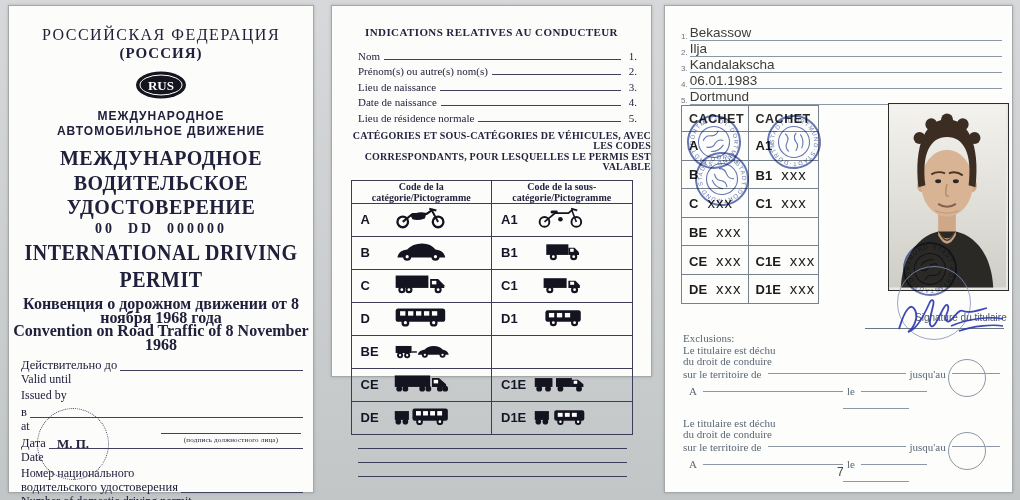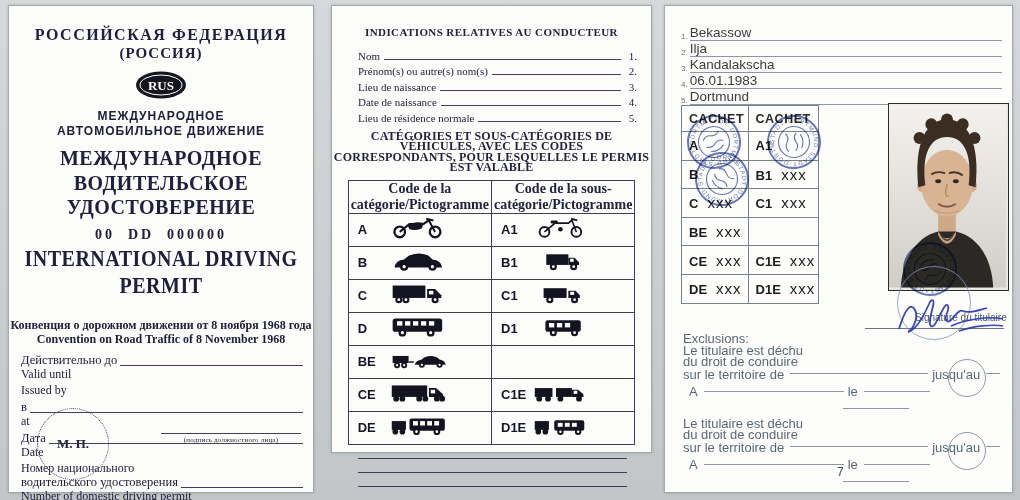--- a/index.html
+++ b/index.html
@@ -4,55 +4,55 @@
 <style>
   html,body{margin:0;padding:0;}
   body{
     width:1020px;height:500px;position:relative;overflow:hidden;
     background:linear-gradient(#d6d8d9,#c3c6c7);
     font-family:"Liberation Serif", serif;
   }
   .page{position:absolute;background:#fcfcfa;border:1px solid #a3a8ab;box-sizing:border-box;
         box-shadow:0 0 3px rgba(0,0,0,.18);}
   .page-left{left:8px;top:5px;width:306px;height:488px;}
-  .page-mid{left:331px;top:5px;width:321px;height:448px;}
+  .page-mid{left:331px;top:5px;width:321px;height:372px;}
   .page-right{left:664px;top:5px;width:349px;height:488px;background:#fdfdfc;}
 
   
   .lp{color:#20203c;text-align:center;}
-  .lp .country{margin-top:20px;font-size:16px;font-weight:bold;letter-spacing:1.5px;}
+  .lp .country{margin-top:20px;font-size:16px;font-weight:normal;letter-spacing:1.5px;}
   .lp .country2{margin-top:1px;font-size:15px;font-weight:bold;letter-spacing:1px;}
   .lp .badge{margin:8px auto 0;display:block;}
   .lp .mvmt{margin-top:9px;font-family:"Liberation Sans",sans-serif;font-size:12px;font-weight:bold;letter-spacing:1px;line-height:15px;}
   .lp .bigtitle{margin-top:9px;font-size:20px;font-weight:bold;line-height:23px;transform:scaleY(1.08);letter-spacing:.5px;}
-  .lp .serial{margin-top:10px;font-size:14px;font-weight:bold;letter-spacing:3px;white-space:pre;}
+  .lp .serial{margin-top:4px;font-size:14px;font-weight:bold;letter-spacing:3px;white-space:pre;}
   .lp .entitle{margin-top:6px;font-size:20px;font-weight:bold;transform:scaleY(1.15);letter-spacing:.5px;}
-  .lp .conv{margin-top:24px;font-size:12px;font-weight:bold;line-height:13.5px;}
+  .lp .conv{margin-top:8px;font-size:16px;font-weight:bold;line-height:13.5px;}
   .lp .fields{margin:7px 10px 0 12px;text-align:left;font-size:12.5px;}
   .lfrow{display:flex;align-items:flex-end;height:15px;}
   .lfline{flex:1;border-bottom:1px solid #41415f;margin-left:3px;margin-bottom:2px;}
   .lfsub{font-size:12px;height:13px;line-height:13px;}
   .lfgap{height:3px;}
   .mp-circle{position:absolute;left:28px;bottom:12px;width:70px;height:70px;border:1.6px dotted #3c3c5e;
              border-radius:50%;display:flex;align-items:center;justify-content:center;
              font-size:13px;font-weight:bold;color:#23233f;}
   .officer-sig{position:absolute;right:12px;bottom:48px;width:140px;text-align:center;}
   .officer-sig .sline{border-top:1px solid #41415f;}
   .officer-sig .scap{font-size:7px;color:#23233f;margin-top:2px;letter-spacing:.2px;}
 
   
   .mp{color:#23233f;}
   .mp .ftitle{margin-top:20px;text-align:center;font-size:11px;font-weight:bold;letter-spacing:.4px;}
   .mp .ffields{margin:8px 14px 0 26px;font-size:11px;}
   .mfrow{display:flex;align-items:flex-end;height:15.5px;}
   .mfline{flex:1;border-bottom:1px solid #41415f;margin:0 4px 2px 4px;}
   .mfnum{width:12px;text-align:right;}
-  .mp .cheading{margin-top:7px;text-align:center;font-size:12px;font-weight:bold;line-height:10.5px;letter-spacing:.2px;}
+  .mp .cheading{margin-top:7px;text-align:right;font-size:10px;font-weight:bold;line-height:10.5px;letter-spacing:.2px;}
   .vtable{margin:7px auto 0;border-collapse:collapse;width:282px;}
-  .vtable th{border:1px solid #3c3c58;font-size:14px;font-weight:bold;height:16px;padding:0 2px;}
+  .vtable th{border:1px solid #3c3c58;font-size:10px;font-weight:bold;height:16px;padding:0 2px;}
   .vtable td{border:1px solid #3c3c58;height:32px;padding:0;}
   .vcell{display:flex;align-items:center;height:100%;}
   .vcode{font-family:"Liberation Sans",sans-serif;font-weight:bold;font-size:13px;width:32px;padding-left:9px;color:#151528;}
   .veh{height:23px;}
   .mp .restr{margin:11px 24px 0 26px;font-size:10.5px;font-weight:bold;letter-spacing:.3px;}
   .rline{margin:13px 24px 0 26px;border-bottom:1.4px solid #3c3c58;}
 
   
   .rp{font-family:"Liberation Sans",sans-serif;color:#40495a;}
   .entries{position:absolute;left:16px;right:10px;top:20px;}
@@ -62,21 +62,21 @@
   .cachet{position:absolute;left:16px;top:99px;width:138px;border-collapse:collapse;}
   .cachet th{border:1px solid #78828f;font-size:12.5px;font-weight:bold;color:#2a2a2a;height:23px;text-align:left;padding-left:7px;letter-spacing:.5px;}
   .cachet td{border:1px solid #78828f;height:27.6px;padding:0 0 0 7px;font-size:13px;font-weight:bold;color:#1c1c1c;}
   .xxx{font-size:15px;font-weight:normal;letter-spacing:1px;margin-left:9px;color:#222;}
   .photo{position:absolute;left:223px;top:97px;width:119px;height:186px;border:1px solid #2c2c2c;background:#e9e8e2;}
   .stamp{position:absolute;color:#4b5fa8;opacity:.85;mix-blend-mode:multiply;pointer-events:none;}
   .stamp-outline{position:absolute;border:1.4px solid #8391bb;border-radius:50%;opacity:.8;}
   .sig-caption{position:absolute;left:250px;top:306px;font-size:10px;color:#4d5866;}
   .sig-line{position:absolute;left:200px;right:8px;top:322px;border-top:1.6px solid #6d7683;}
   .signature{position:absolute;left:228px;top:283px;}
-  .excl{position:absolute;left:18px;right:8px;top:327px;font-size:13px;color:#5a6775;line-height:11.5px;}
+  .excl{position:absolute;left:18px;right:8px;top:327px;font-size:11px;color:#5a6775;line-height:11.5px;font-family:Liberation Serif, serif;}
   .xrow{display:flex;align-items:center;margin-top:1px;}
   .xline{border-bottom:1px solid #8d97a4;margin:0 4px 1px 6px;}
   .xcircle{position:absolute;right:18px;width:36px;height:36px;border:1.2px solid #8d97a4;border-radius:50%;}
   .pagenum{position:absolute;left:172px;top:459px;font-size:12px;color:#3f4854;}
   svg text{font-family:"Liberation Sans",sans-serif;}
 </style>
 </head>
 <body>
 
 <svg width="0" height="0" style="position:absolute">

